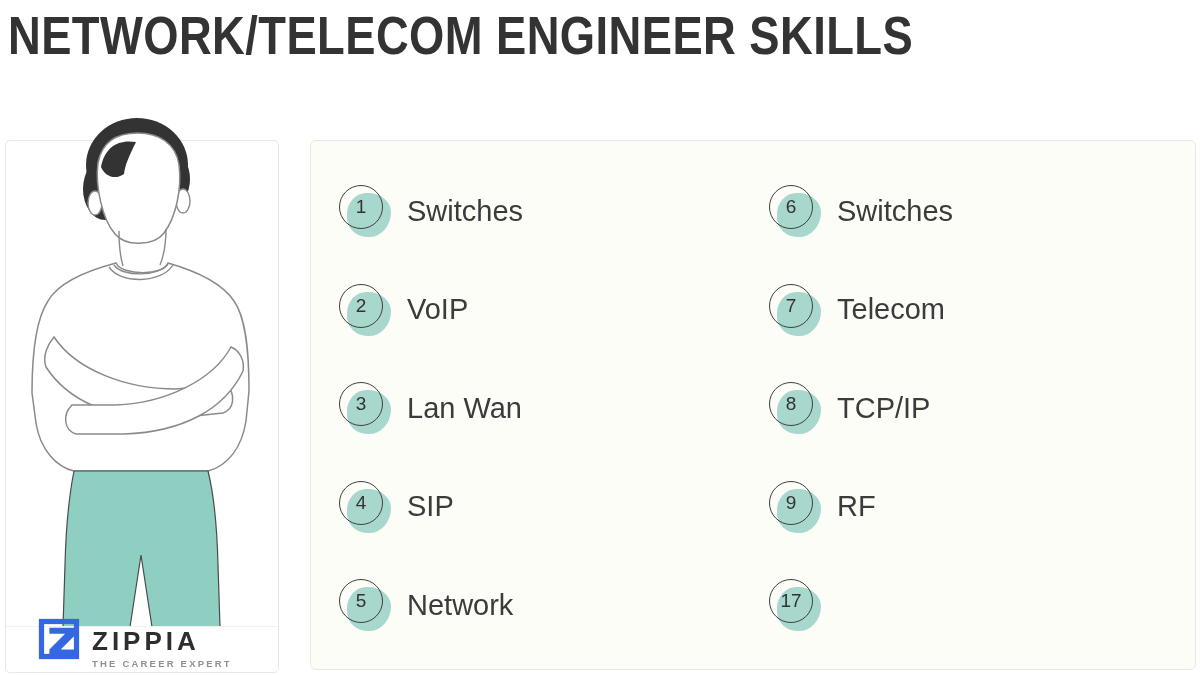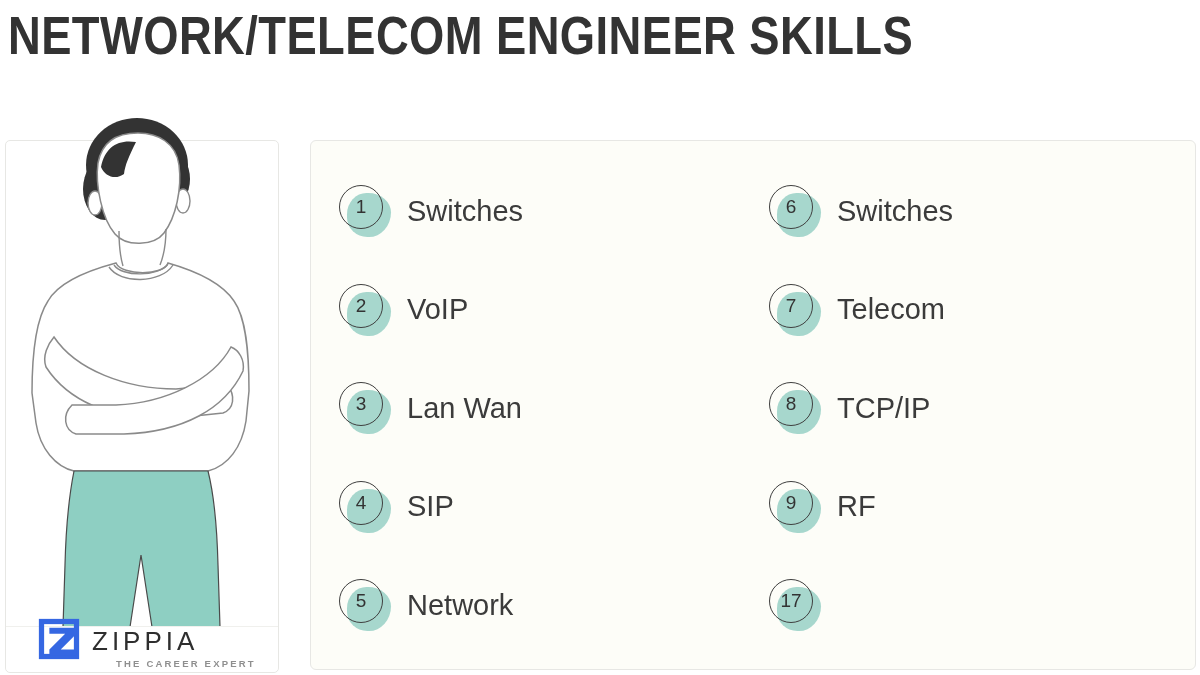--- a/index.html
+++ b/index.html
@@ -37,24 +37,24 @@
   
   .logo-strip{
     position:absolute;left:0;bottom:0;width:100%;height:46px;
     background:#ffffff;border-top:1px solid #f0f0ed;
     border-radius:0 0 5px 5px;
     display:flex;align-items:flex-start;padding-left:32px;box-sizing:border-box;
   }
   .logo-mark{flex:0 0 auto;margin-top:-9px;}
   .logo-text{margin-left:12px;margin-top:1px;}
   .brand-name{
-    font-size:26px;font-weight:400;color:#2e2e2e;letter-spacing:4px;line-height:1;
+    font-size:26px;font-weight:700;color:#2e2e2e;letter-spacing:4px;line-height:1;
   }
   .brand-tagline{
-    font-size:9.5px;font-weight:600;color:#8f8f8f;letter-spacing:2.2px;margin-top:4px;margin-left:24px;
+    font-size:9.5px;font-weight:600;color:#8f8f8f;letter-spacing:2.2px;margin-top:4px;
   }
 
   
   .skills-col{
     position:absolute;top:44px;height:446px;
     display:flex;flex-direction:column;justify-content:space-between;
   }
   .skills-col.first{left:28px;}
   .skills-col.second{left:458px;}
 

